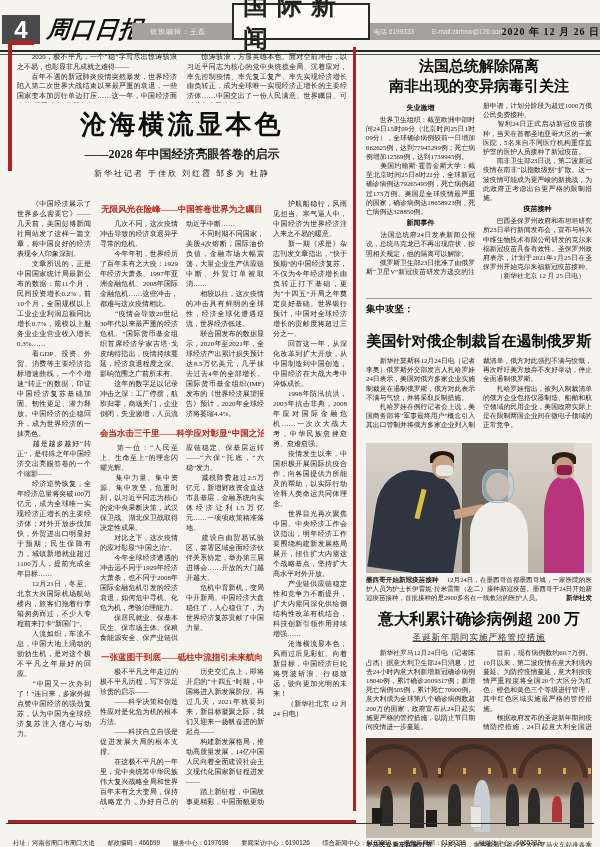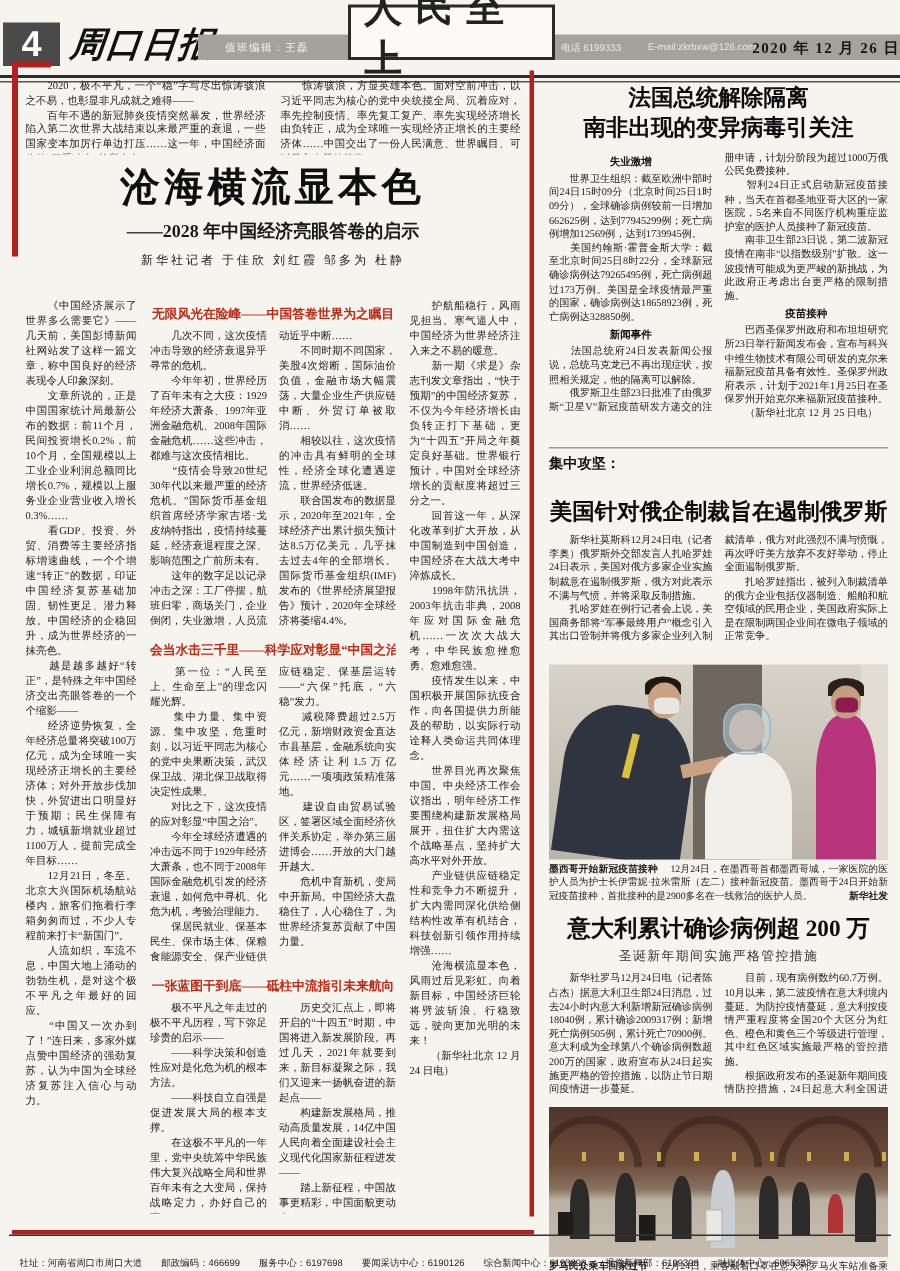--- a/index.html
+++ b/index.html
@@ -54,21 +54,21 @@
   .rdiv{border-top:0.5px solid #999;margin:5px 0 4px;}
   .rulabel{font-size:9.5px;font-weight:bold;color:#111;}
   .ruhead{font-size:15px;font-weight:900;text-align:center;margin-top:16px;color:#0d0d0d;}
   .rubody{margin-top:5px;height:82px;overflow:hidden;column-count:2;column-gap:8px;
     font-size:6.8px;line-height:9.2px;text-align:justify;white-space:pre-wrap;color:#222;}
   .photo{position:relative;overflow:hidden;width:226px;}
   .cap{margin-top:3px;font-size:6.5px;line-height:8.8px;text-align:justify;color:#222;}
   .caplead{font-weight:bold;}
   .capcredit{font-weight:bold;float:right;}
   .ithead{margin-top:7px;font-size:15.5px;font-weight:900;text-align:center;color:#0d0d0d;}
-  .itsub{margin-top:2px;font-size:8.5px;text-align:center;letter-spacing:1px;color:#333;}
+  .itsub{margin-top:2px;font-size:8.5px;text-align:center;letter-spacing:1px;color:#333;text-decoration:underline;}
   .itbody{margin-top:4px;height:86px;overflow:hidden;column-count:2;column-gap:8px;
     font-size:6.8px;line-height:9.2px;text-align:justify;white-space:pre-wrap;color:#222;}
 
   
   .p1{height:130px;margin-top:5px;background:linear-gradient(#d8d3c9,#bab4a8);}
   .p1 .door{position:absolute;left:96px;top:0;width:46px;height:130px;background:#6d675d;}
   .p1 .pillar{position:absolute;right:0;top:0;width:18px;height:130px;background:#e2ddd2;}
   .p1 .man{position:absolute;left:8px;top:28px;width:86px;height:102px;background:#2e3440;border-radius:40% 45% 0 0;transform:rotate(8deg);}
   .p1 .manhead{position:absolute;left:66px;top:12px;width:22px;height:24px;background:#c9a284;border-radius:50%;}
   .p1 .manhair{position:absolute;left:64px;top:8px;width:24px;height:12px;background:#20170f;border-radius:50% 50% 0 0;}
@@ -104,21 +104,21 @@
 
   <div class="hdr">
     <div class="pagenum">4</div>
     <div class="paper">周口日报</div>
     <div class="hbar">
       <div class="ednote">值班编辑：王磊</div>
       <div class="hphone">电话 6199333</div>
       <div class="hmail">E-mail:zkrbxw@126.com</div>
       <div class="hdate">2020 年 12 月 26 日</div>
     </div>
-    <div class="secbox">人民至上</div>
+    <div class="secbox">国际新闻</div>
     <div class="hrule"></div>
     <div class="hrule2"></div>
   </div>
 
   <div class="mainblk">
     <div class="red-l"></div>
     <div class="red-l2"></div>
     <div class="red-r"></div>
     <div class="red-b"></div>
     <div class="minner">

